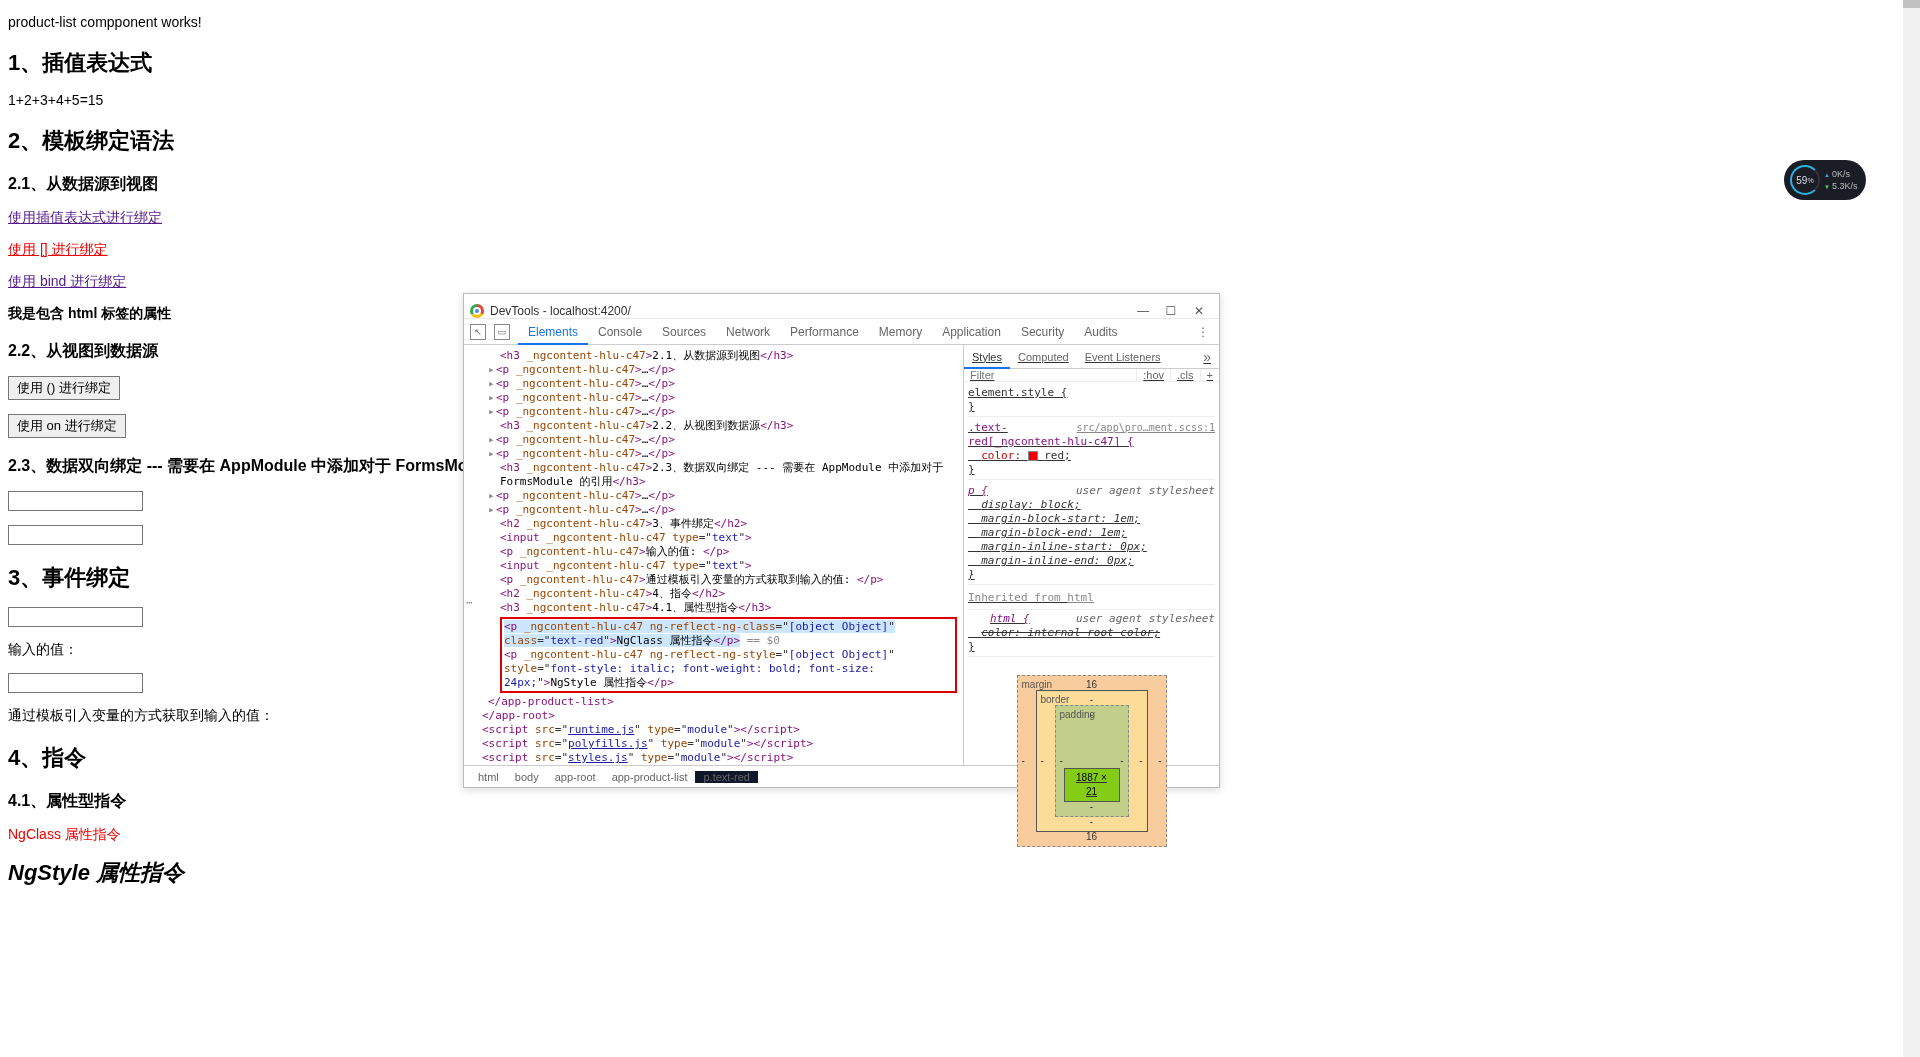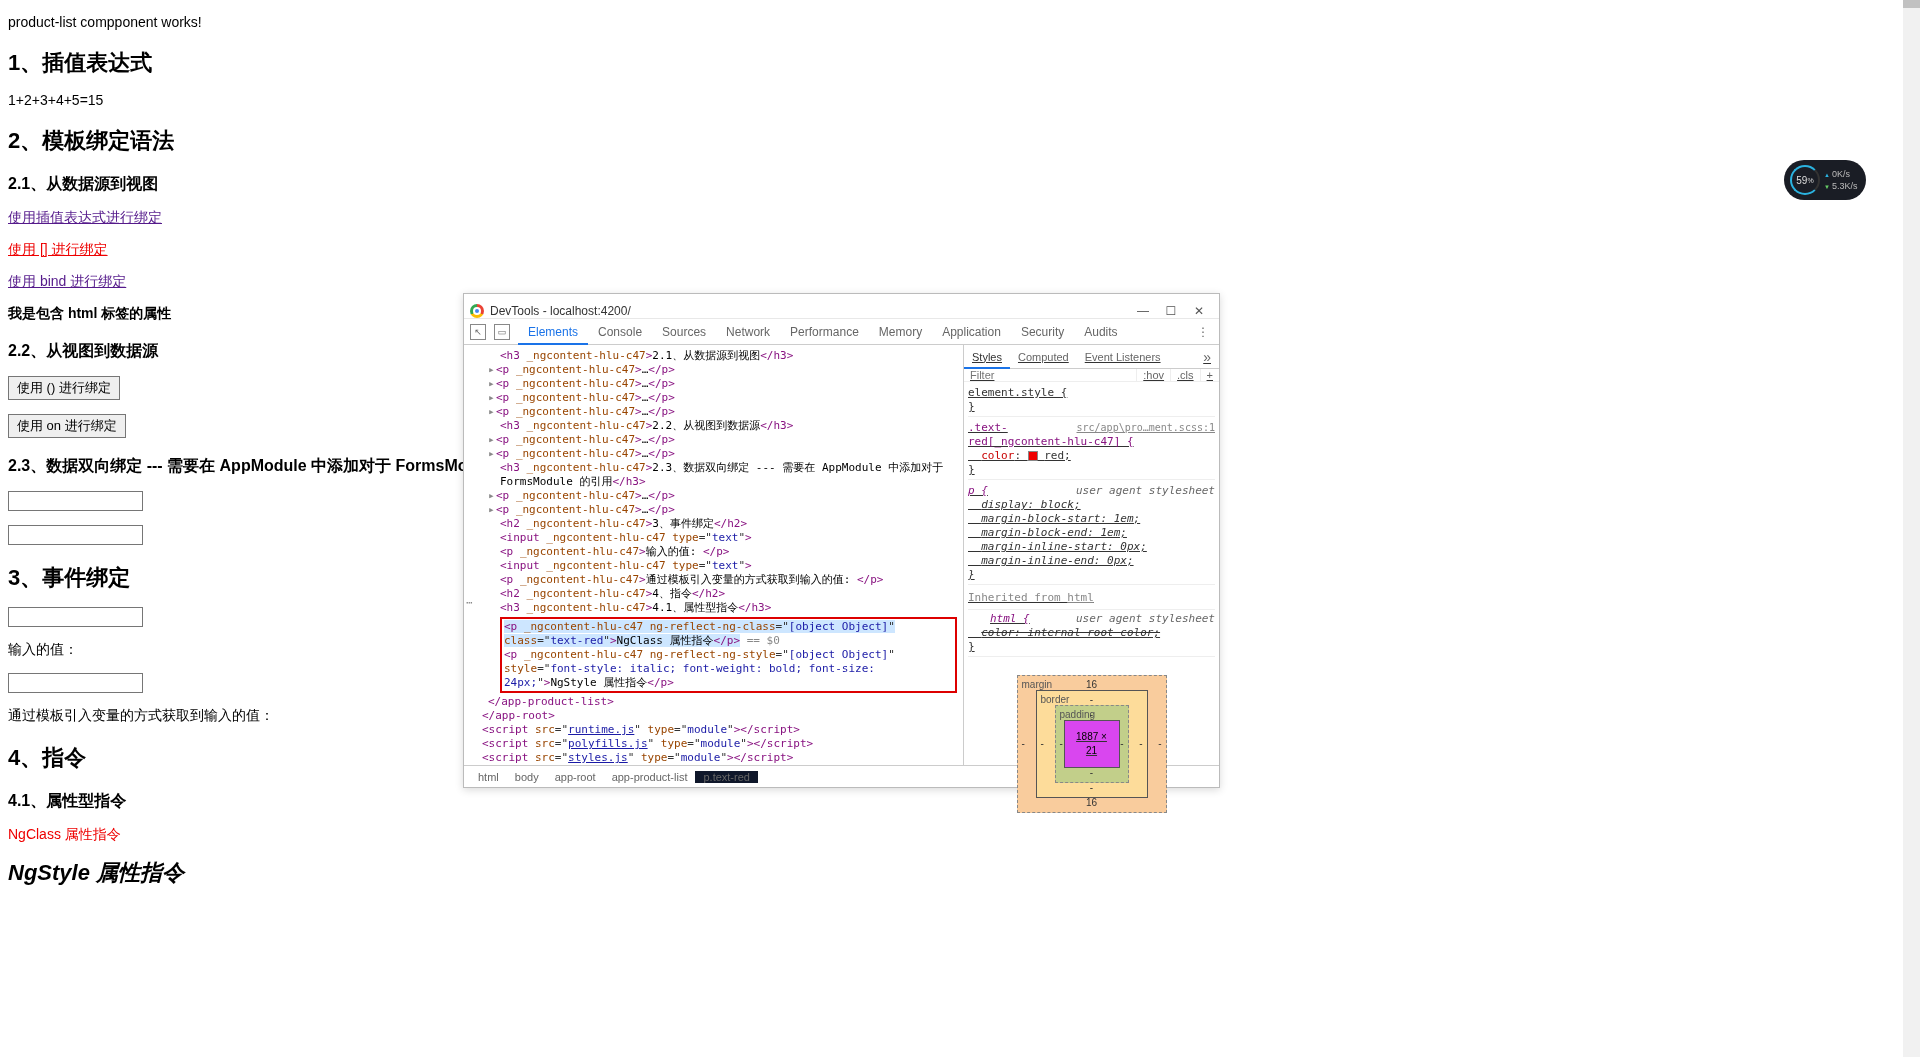--- a/index.html
+++ b/index.html
@@ -63,21 +63,21 @@
 .styles-rules .srclink { float: right; color: #888; text-decoration: underline; font-size: 10px; }
 .styles-rules .colorbox { display: inline-block; width: 10px; height: 10px; background: #e00; border: 1px solid #888; vertical-align: middle; }
 .styles-rules .inherited { color: #888; padding: 4px 0; border-bottom: 1px solid #eee; }
 .styles-rules .inherited .ilink { color: #888; text-decoration: underline; }
 .styles-rules .struck { text-decoration: line-through; }
 
 .boxmodel { margin: 18px auto 0; width: 150px; font-size: 10px; text-align: center; font-family: Arial; }
 .bm-margin { background: #f9cc9d; border: 1px dashed #888; padding: 14px 18px 14px; position: relative; }
 .bm-border { background: #fddc9a; border: 1px solid #555; padding: 14px 18px; position: relative; }
 .bm-padding { background: #c2cf8a; border: 1px dashed #888; padding: 14px 8px; position: relative; }
-.bm-content { background: #d946ef; border: 1px solid #555; padding: 9px 6px; color: #000; }
+.bm-content { background: #84cc16; border: 1px solid #555; padding: 2px 6px; color: #000; margin-top: 48px; }
 .bm-label { position: absolute; top: 2px; left: 4px; color: #555; }
 .bm-num-t { position: absolute; top: 2px; left: 0; right: 0; text-align: center; color: #333; }
 .bm-num-b { position: absolute; bottom: 2px; left: 0; right: 0; text-align: center; color: #333; }
 .bm-num-l { position: absolute; left: 4px; top: 50%; transform: translateY(-50%); color: #333; }
 .bm-num-r { position: absolute; right: 4px; top: 50%; transform: translateY(-50%); color: #333; }
 
 .dt-crumbs { height: 22px; border-top: 1px solid #ccc; display: flex; align-items: center; padding-left: 6px; font-size: 11px; color: #666; }
 .dt-crumbs .crumb { padding: 0 8px; }
 .dt-crumbs .crumb.active { background: #0f172a; }
 

